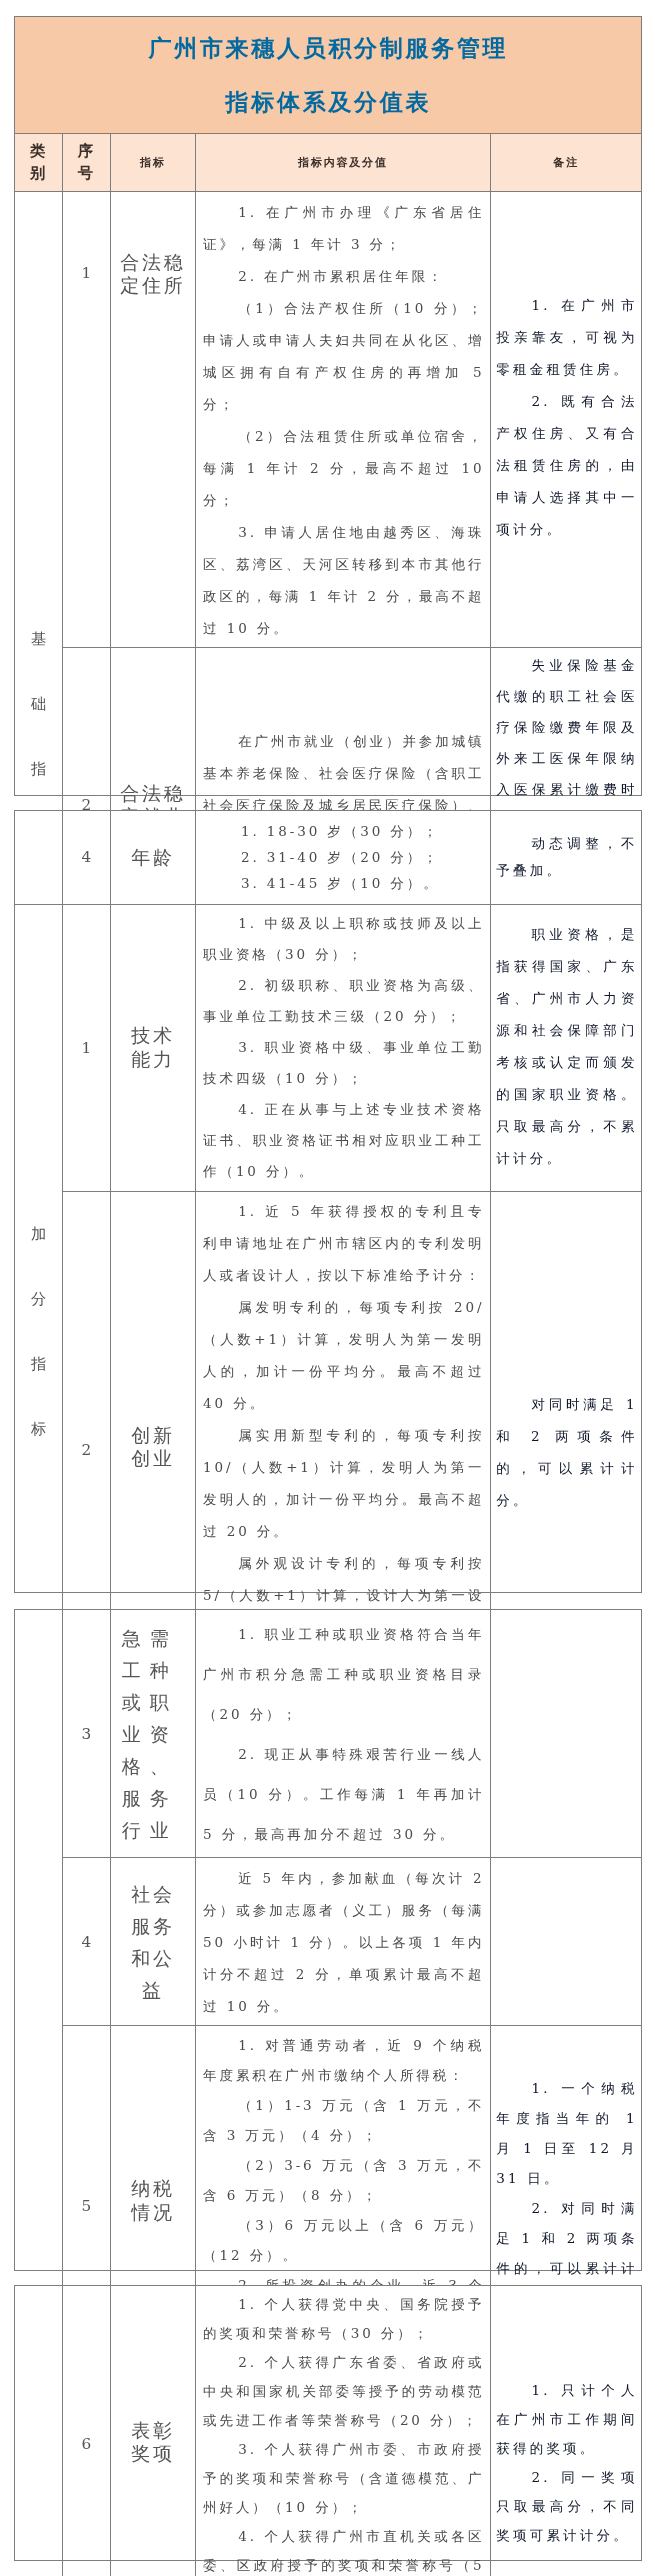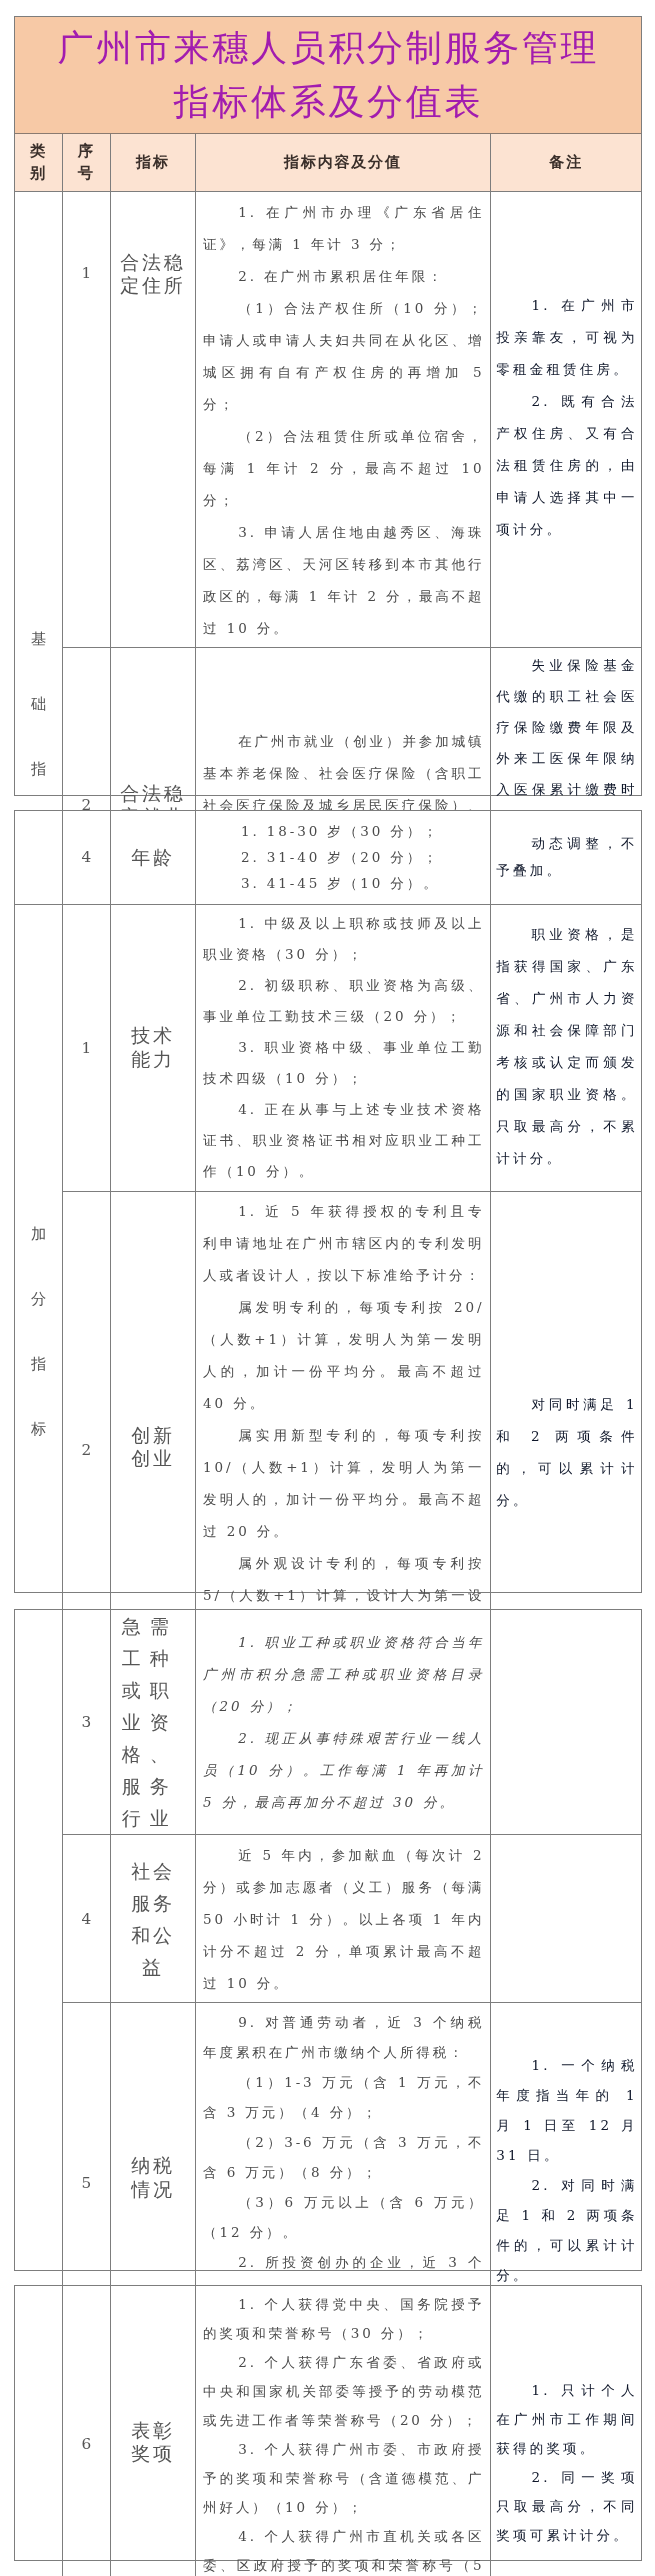--- a/index.html
+++ b/index.html
@@ -1,28 +1,28 @@
 <!DOCTYPE html>
 <html style="font-size:14.4px"><head>
 <meta charset="utf-8">
 <style>
   html, body { margin: 0; padding: 0; background: #ffffff; }
   body { width: 655px; height: 2576px; position: relative; overflow: hidden;
          font-family: "DejaVu Serif", "Liberation Serif", serif; color: #4a4a4a; }
   .seg { position: absolute; left: 14.4px; width: 628px; border: 0.9px solid #7d7d7d; box-sizing: border-box; background: #fff; }
   .title { background: #f7c9a6; height: 116px; border-bottom: 0.9px solid #8a7a70; display: flex; flex-direction: column; align-items: center; justify-content: center; }
-  .title div { font-family: "DejaVu Sans", "Liberation Sans", sans-serif; font-weight: normal; color: #a21caf; font-size: 36px; letter-spacing: 2.7px; line-height: 54px; }
+  .title div { font-family: "DejaVu Sans", "Liberation Sans", sans-serif; font-weight: bold; color: #0369a1; font-size: 23px; letter-spacing: 2.7px; line-height: 54px; }
   table { border-collapse: collapse; width: 100%; table-layout: fixed; }
   col.c1 { width: 47px; } col.c2 { width: 48px; } col.c3 { width: 85px; } col.c4 { width: 295px; } col.c5 { width: auto; }
   td, th { border: 0.9px solid #7d7d7d; padding: 0; vertical-align: middle; }
   table tr:first-child td, table tr:first-child th { border-top: none; }
   table td:first-child, table th:first-child { border-left: none; }
   table td:last-child, table th:last-child { border-right: none; }
   table tr:last-child td { border-bottom: none; }
-  thead th { background: #fce3d2; height: 57px; font-family: "DejaVu Sans", "Liberation Sans", sans-serif; font-weight: bold; color: #3a2f2a; font-size: 15px; letter-spacing: 1.8px; text-align: center; line-height: 23.4px; }
+  thead th { background: #fce3d2; height: 57px; font-family: "DejaVu Sans", "Liberation Sans", sans-serif; font-weight: bold; color: #3a2f2a; font-size: 11px; letter-spacing: 1.8px; text-align: center; line-height: 23.4px; }
   .cat { text-align: center; font-size: 15.3px; color: #555; }
   .cat span { display: block; line-height: 65px; }
   .seq { text-align: center; font-size: 15.3px; color: #555; }
   .ind { text-align: center; font-size: 19px; line-height: 23.4px; color: #555; letter-spacing: 2.7px; padding: 0 5.4px; }
   .ind.wide { letter-spacing: 9px; text-align: left; padding-left: 10.8px; }
   .content { font-size: 13.5px; line-height: 32px; letter-spacing: 2.9px; padding: 3.6px 5.4px 3.6px 7.2px; text-align: justify; color: #4a4a4a; }
   .content p, .note p { margin: 0; text-indent: 2.6em; }
   .note { font-size: 13.5px; line-height: 32px; letter-spacing: 3.2px; padding: 1.8px 3.6px 1.8px 5.4px; text-align: justify; color: #0f172a; }
   .center-list { padding-left: 45px; }
   .center-list p { text-indent: 0; }
@@ -173,39 +173,39 @@
         <col class="c2">
         <col class="c3">
         <col class="c4">
         <col class="c5">
       </colgroup>
     <tbody>
       <tr style="height:156px;">
         <td class="cat" rowspan="3"></td>
         <td class="seq">3</td>
         <td class="ind wide" style="line-height:32px;">急需工种或职业资格、服务行业</td>
-        <td class="content" style="line-height:32px;font-style:italic;">
+        <td class="content" style="line-height:40px;">
           <p>1. 职业工种或职业资格符合当年广州市积分急需工种或职业资格目录（20 分）；</p>
           <p>2. 现正从事特殊艰苦行业一线人员（10 分）。工作每满 1 年再加计 5 分，最高再加分不超过 30 分。</p>
         </td>
         <td class="note"></td>
       </tr>
       <tr style="height:167px;">
         <td class="seq">4</td>
         <td class="ind" style="line-height:32px;padding:0 16px;">社会服务和公益</td>
         <td class="content">
           <p>近 5 年内，参加献血（每次计 2 分）或参加志愿者（义工）服务（每满 50 小时计 1 分）。以上各项 1 年内计分不超过 2 分，单项累计最高不超过 10 分。</p>
         </td>
         <td class="note"></td>
       </tr>
       <tr style="height:338px;">
         <td class="seq" style="vertical-align:top;padding-top:171px;">5</td>
         <td class="ind" style="vertical-align:top;padding:151px 20px 0;">纳税情况</td>
         <td class="content" style="line-height:30px;">
-          <p>9. 对普通劳动者，近 3 个纳税年度累积在广州市缴纳个人所得税：</p>
+          <p>1. 对普通劳动者，近 9 个纳税年度累积在广州市缴纳个人所得税：</p>
           <p>（1）1-3 万元（含 1 万元，不含 3 万元）（4 分）；</p>
           <p>（2）3-6 万元（含 3 万元，不含 6 万元）（8 分）；</p>
           <p>（3）6 万元以上（含 6 万元）（12 分）。</p>
           <p>2. 所投资创办的企业，近 3 个纳税年度累积在广州市纳税：</p>
           <p>（1）5-10 万元（含 5 万元，不含 10 万元）（4 分）；</p>
           <p>（2）10-20 万元（含 10 万元，不含 20 万元）（8 分）；</p>
           <p>（3）20 万元以上（含 20 万元）（12 分）。</p>
         </td>
         <td class="note" style="vertical-align:top;padding-top:47px;line-height:30px;">
           <p>1. 一个纳税年度指当年的 1 月 1 日至 12 月 31 日。</p>

